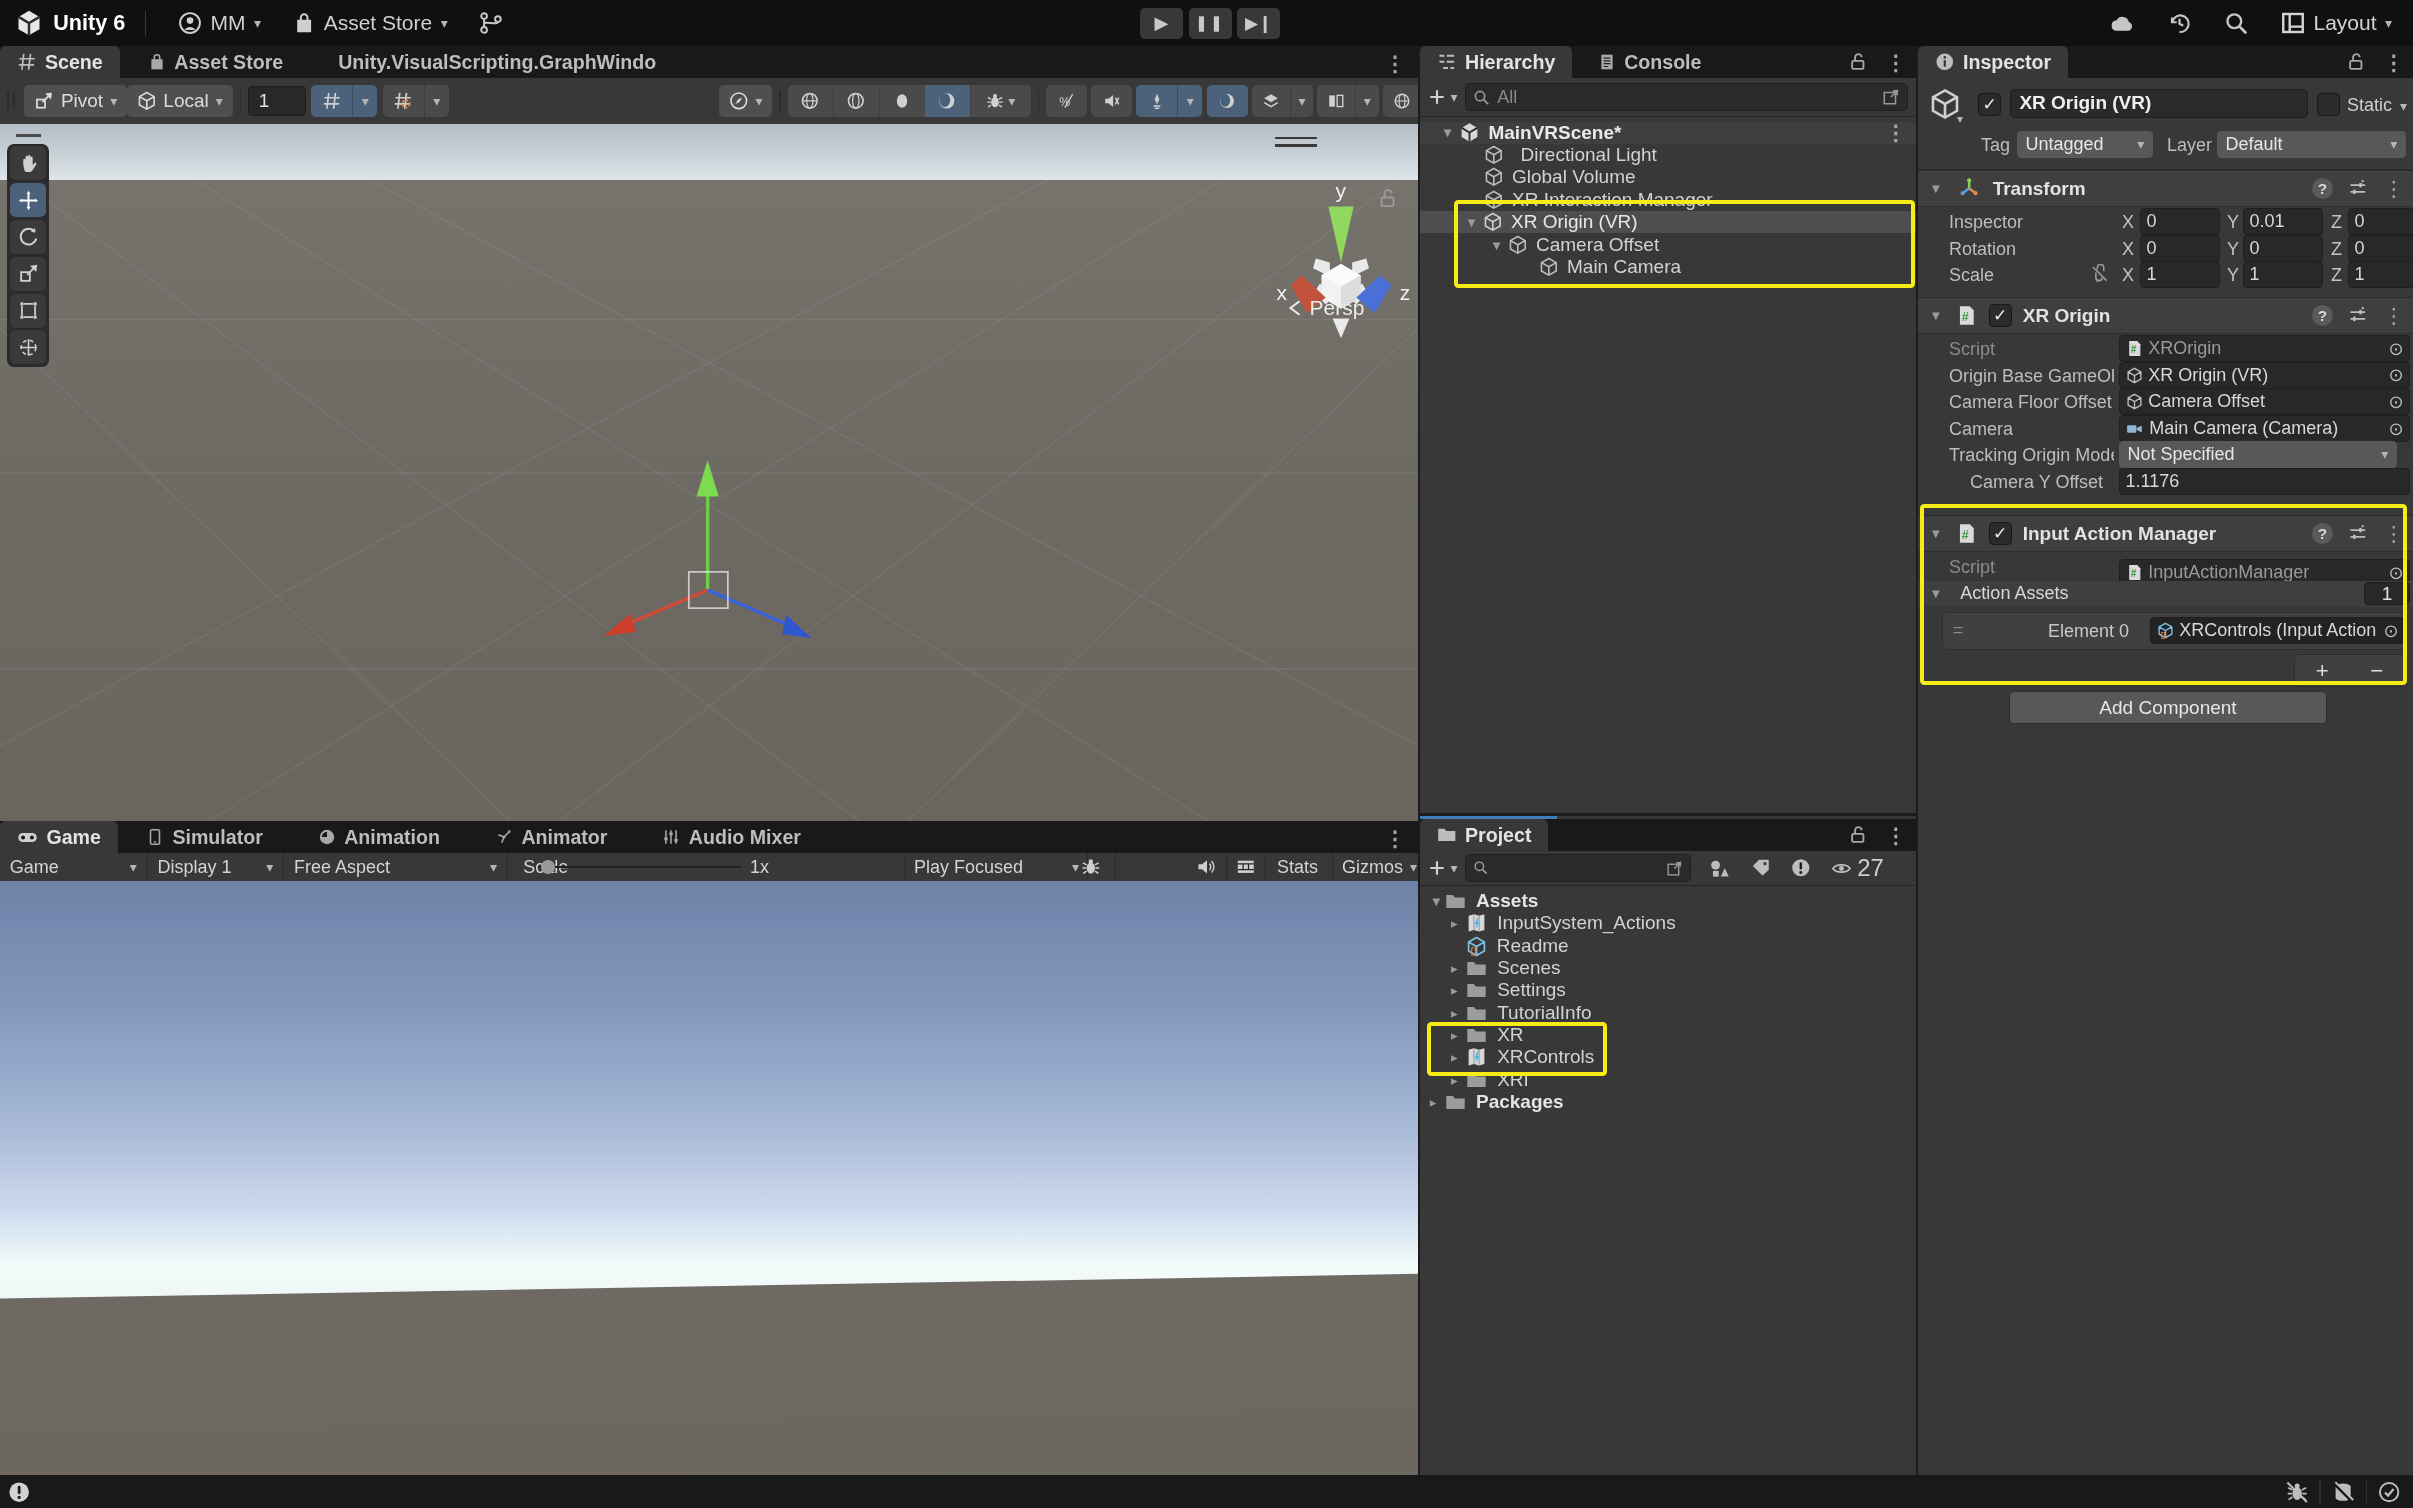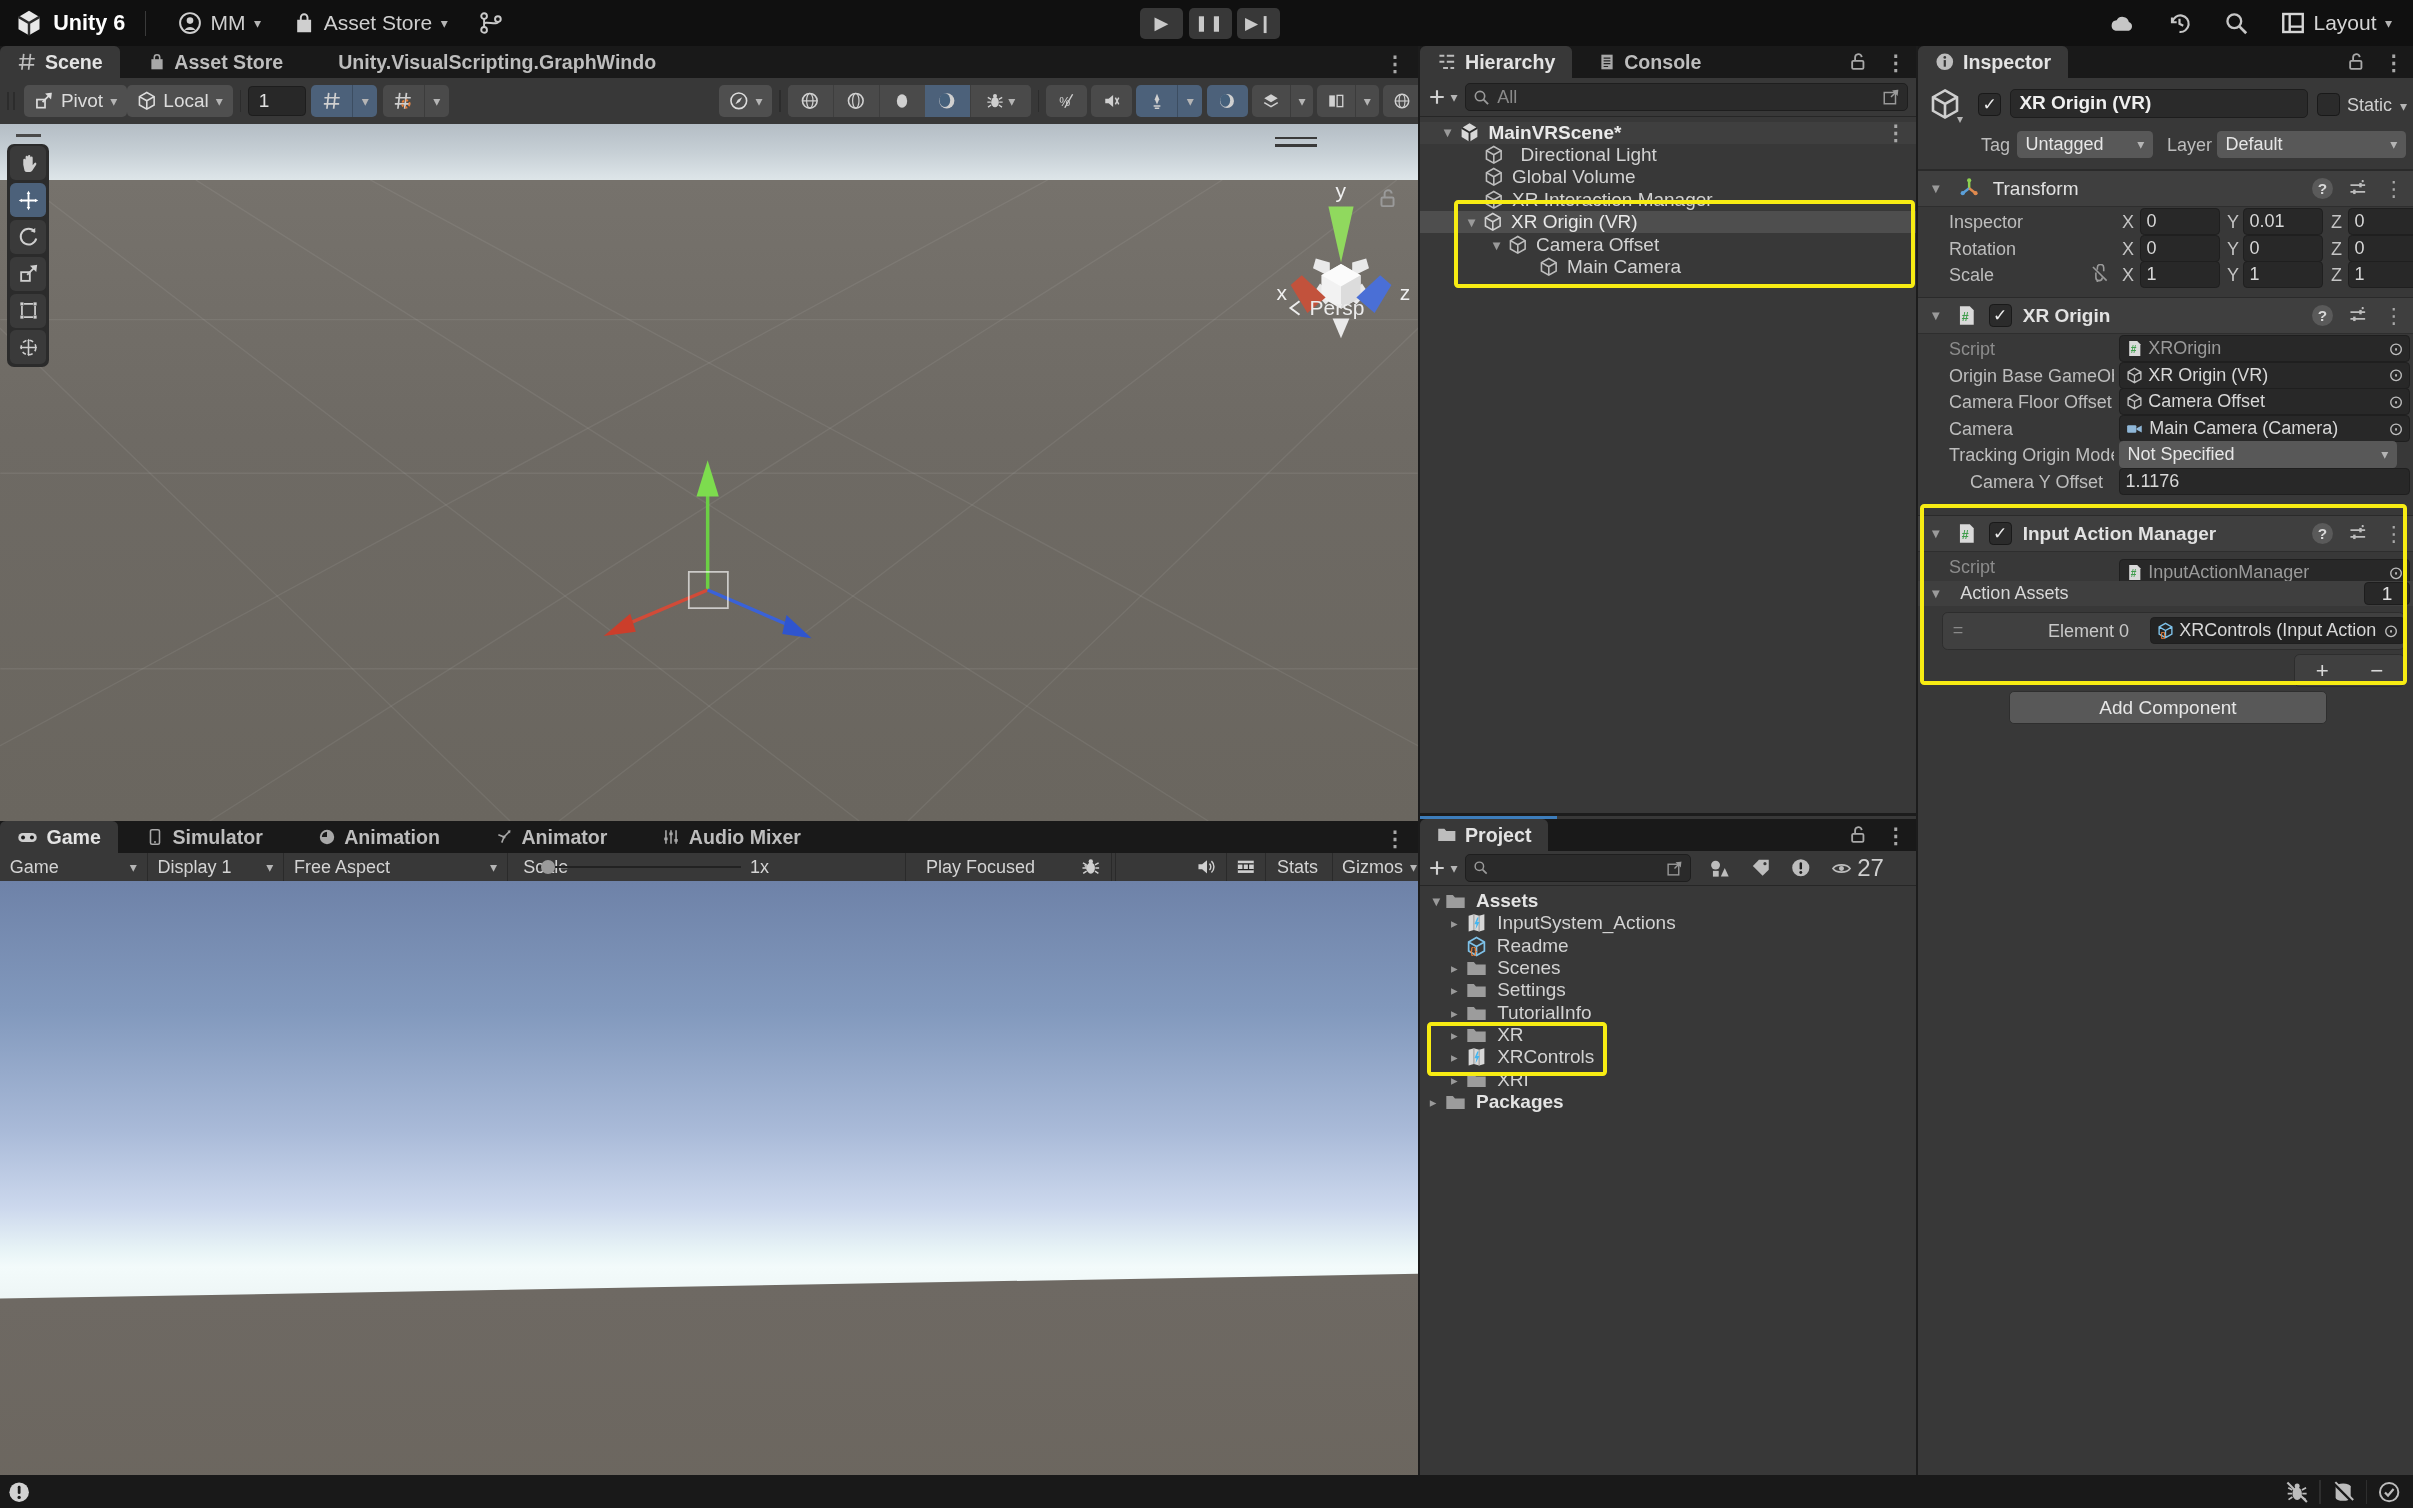--- a/index.html
+++ b/index.html
@@ -659,21 +659,21 @@
           <span class="caret">▾</span>
       </div>
       <div class="row" style="width:203px;height:100%;border-right:1.4px solid #2a2a2a;padding:0 9.8px;justify-content:space-between">
         <span>Free Aspect</span>
           <span class="caret">▾</span>
       </div>
       <span style="margin-left:15.4px">Scale</span>
       <div class="abs" style="left:538px;top:12.6px;width:203px;height:2.8px;background:#222"></div>
       <div class="abs" style="left:541px;top:7px;width:14px;height:14px;border-radius:50%;background:#9a9a9a"></div>
       <span class="abs" style="left:750px;top:3.5px">1x</span>
-      <div class="abs row" style="left:905px;top:0;width:165px;height:100%;border-left:1.4px solid #2a2a2a;border-right:1.4px solid #2a2a2a;padding:0 20px;justify-content:space-between">
+      <div class="abs row" style="left:905px;top:0;width:165px;height:100%;border-left:1.4px solid #2a2a2a;border-right:1.4px solid #2a2a2a;padding:0 8px;justify-content:space-between">
         <span>Play Focused</span>
           <span class="caret">▾</span>
       </div>
       <svg class="ic abs" style="left:1081px;top:4.2px;color:#cfcfcf" width="19.6" height="19.6" viewBox="0 0 28 28">
           <use href="#bugicon"></use>
         </svg>
       <div class="abs" style="left:1115px;top:0;width:1.4px;height:100%;background:#2a2a2a"></div>
       <svg class="ic abs" style="left:1196px;top:4.2px;color:#cfcfcf" width="19.6" height="19.6" viewBox="0 0 28 28">
           <use href="#speakericon"></use>
         </svg>
@@ -952,21 +952,21 @@
     <div class="comp-head" style="top:124px">
       <span class="arrow" style="margin-left:11.2px;color:#9a9a9a;font-size:13.3px">▼</span>
       <svg class="ic" width="22.3" height="22.3" style="margin-left:15.4px" viewBox="0 0 16 16">
         <path d="M8 8 8 2.4" stroke="#8ed051" stroke-width="1.8"></path>
           <path d="M8 8 3.4 11.6" stroke="#5b9fd8" stroke-width="1.8"></path>
           <path d="M8 8 12.6 11.6" stroke="#e08a4e" stroke-width="1.8"></path>
         <circle cx="8" cy="2.4" r="1.5" fill="#8ed051"></circle>
           <circle cx="3.4" cy="11.6" r="1.5" fill="#5b9fd8"></circle>
           <circle cx="12.6" cy="11.6" r="1.5" fill="#e08a4e"></circle>
       </svg>
-      <span style="margin-left:12.6px;font-weight:normal">Transform</span>
+      <span style="margin-left:12.6px;font-weight:bold">Transform</span>
       <div class="row" style="margin-left:auto;margin-right:9.8px;gap:15.4px">
         <div class="qmark">?</div>
         <svg class="ic" width="19.6" height="19.6" style="color:#bdbdbd" viewBox="0 0 28 28">
             <use href="#slidersicon"></use>
           </svg>
         <span class="kebab">⋮</span>
       </div>
     </div>
     <div class="abs" style="top:162px;left:0;width:496px;height:84px">
       <span class="prop-label" style="left:31px;top:4.2px">Inspector</span>

